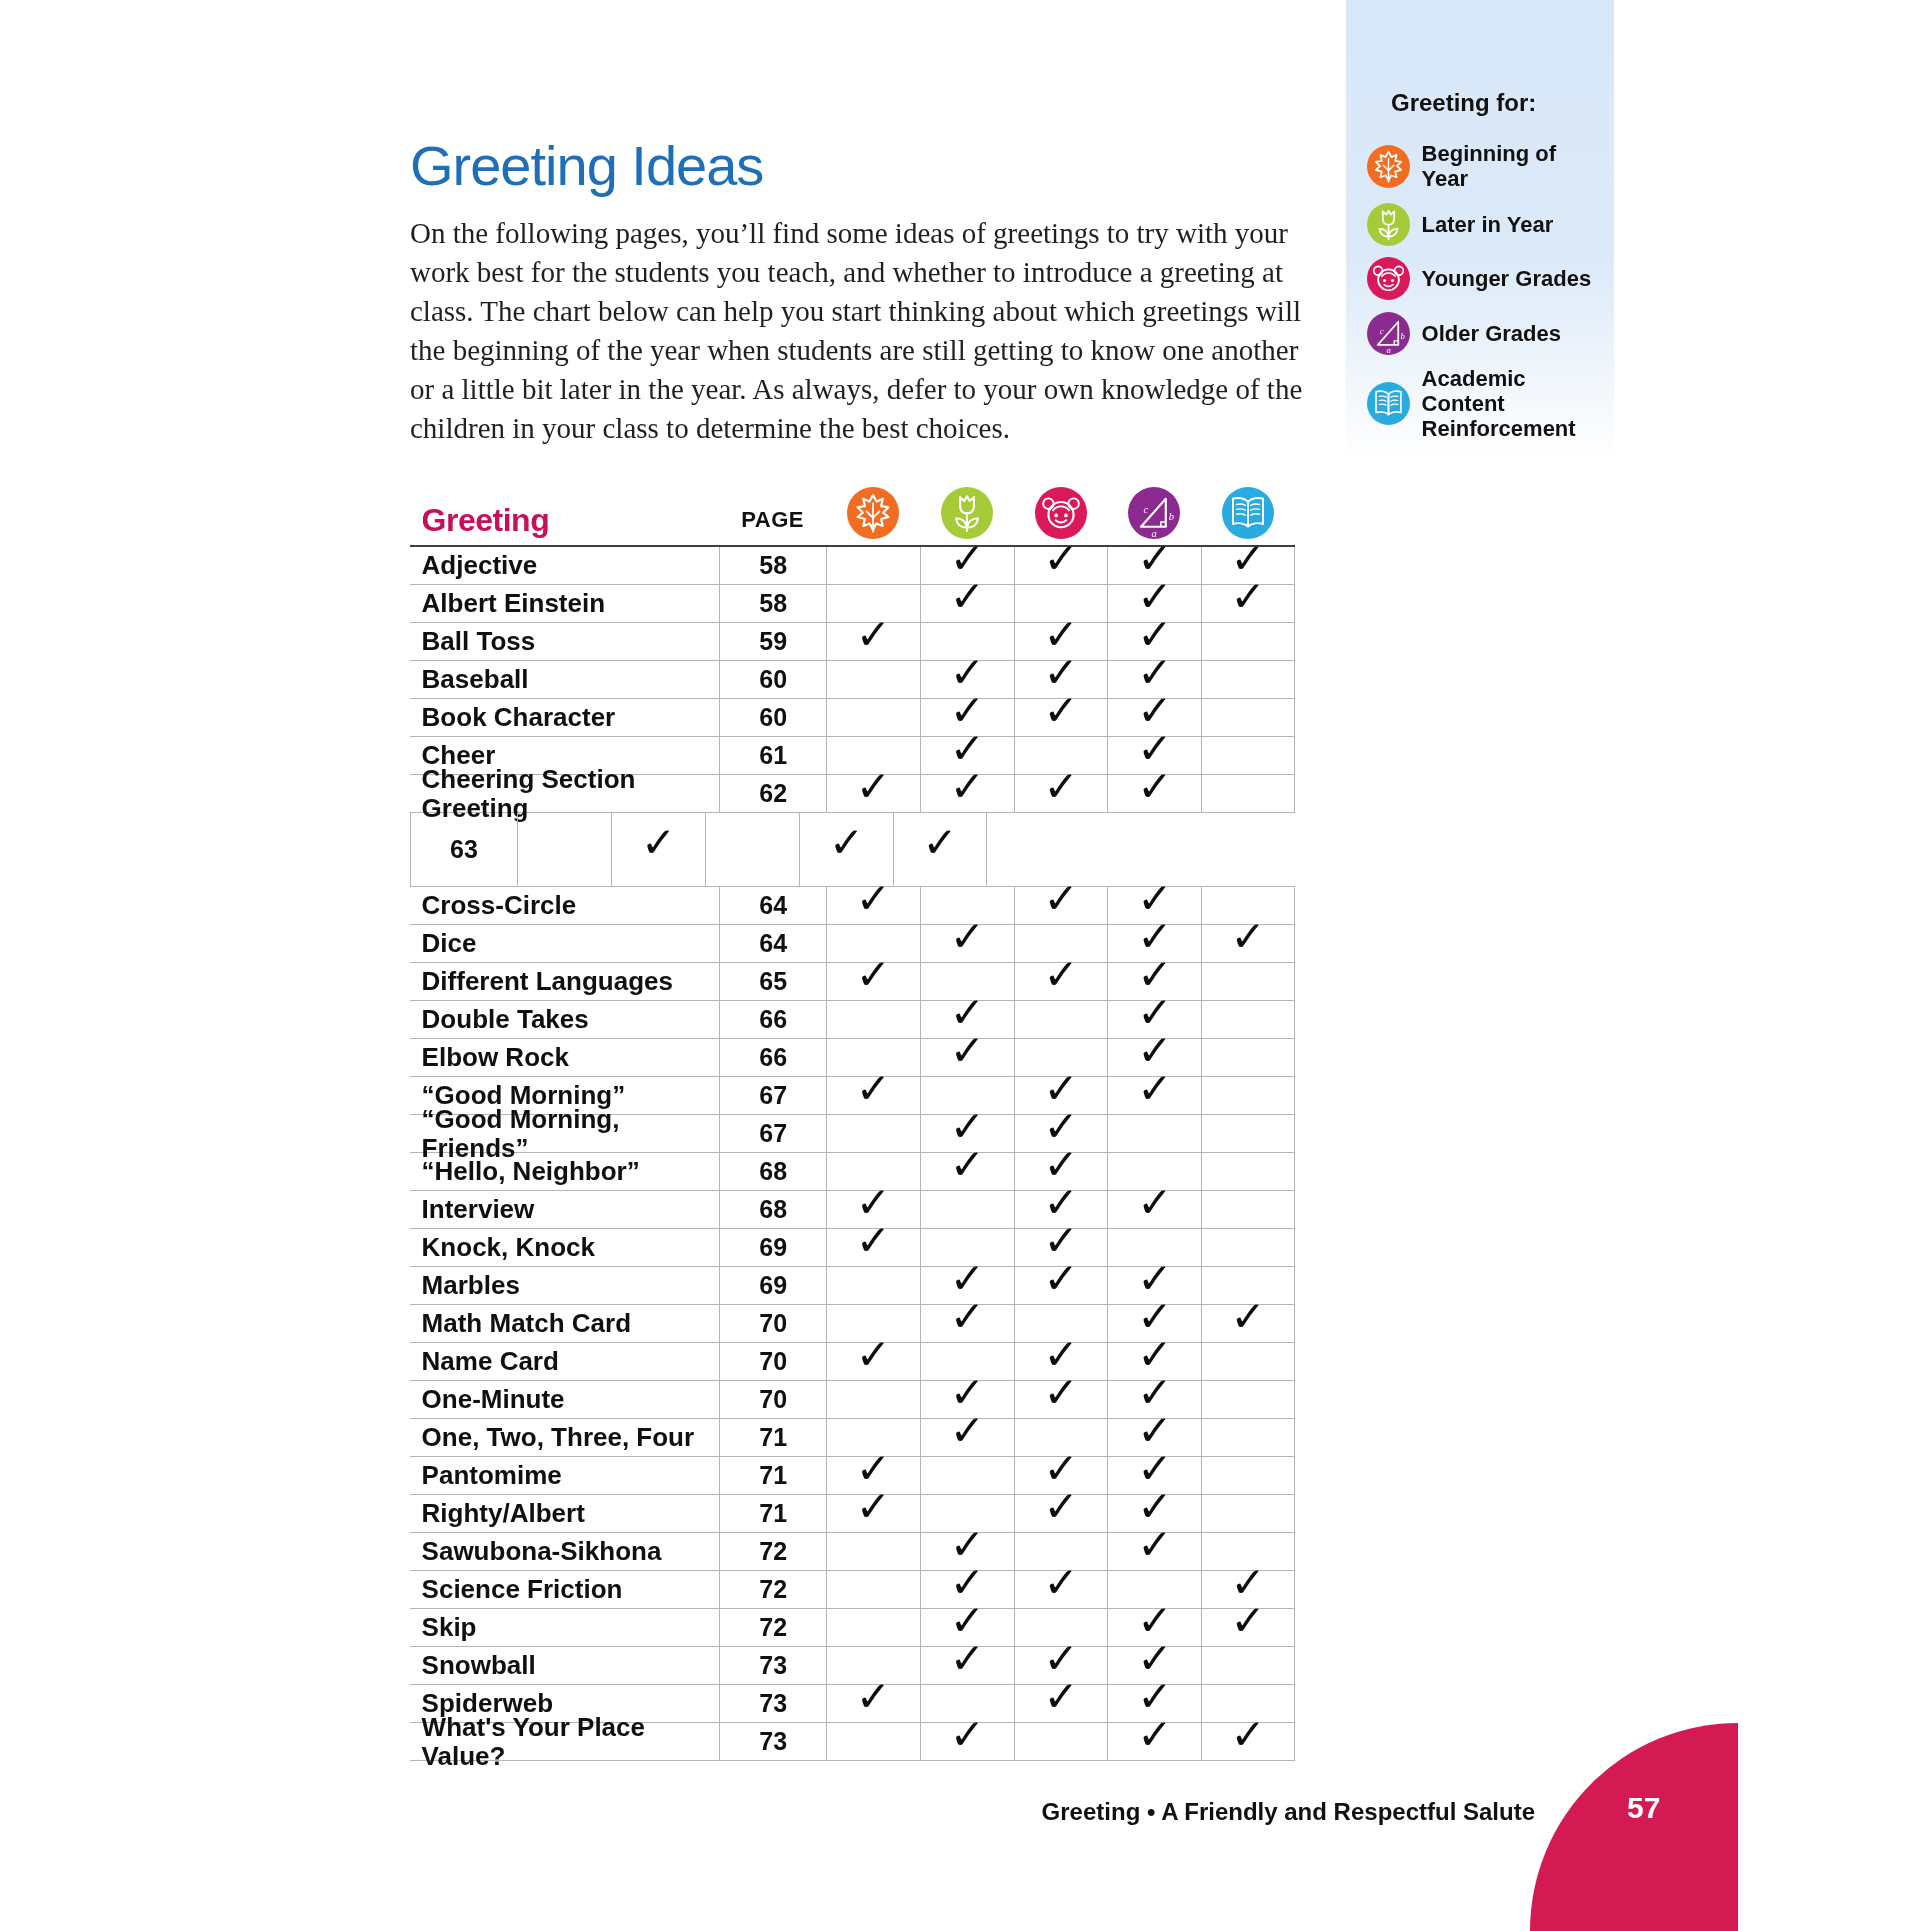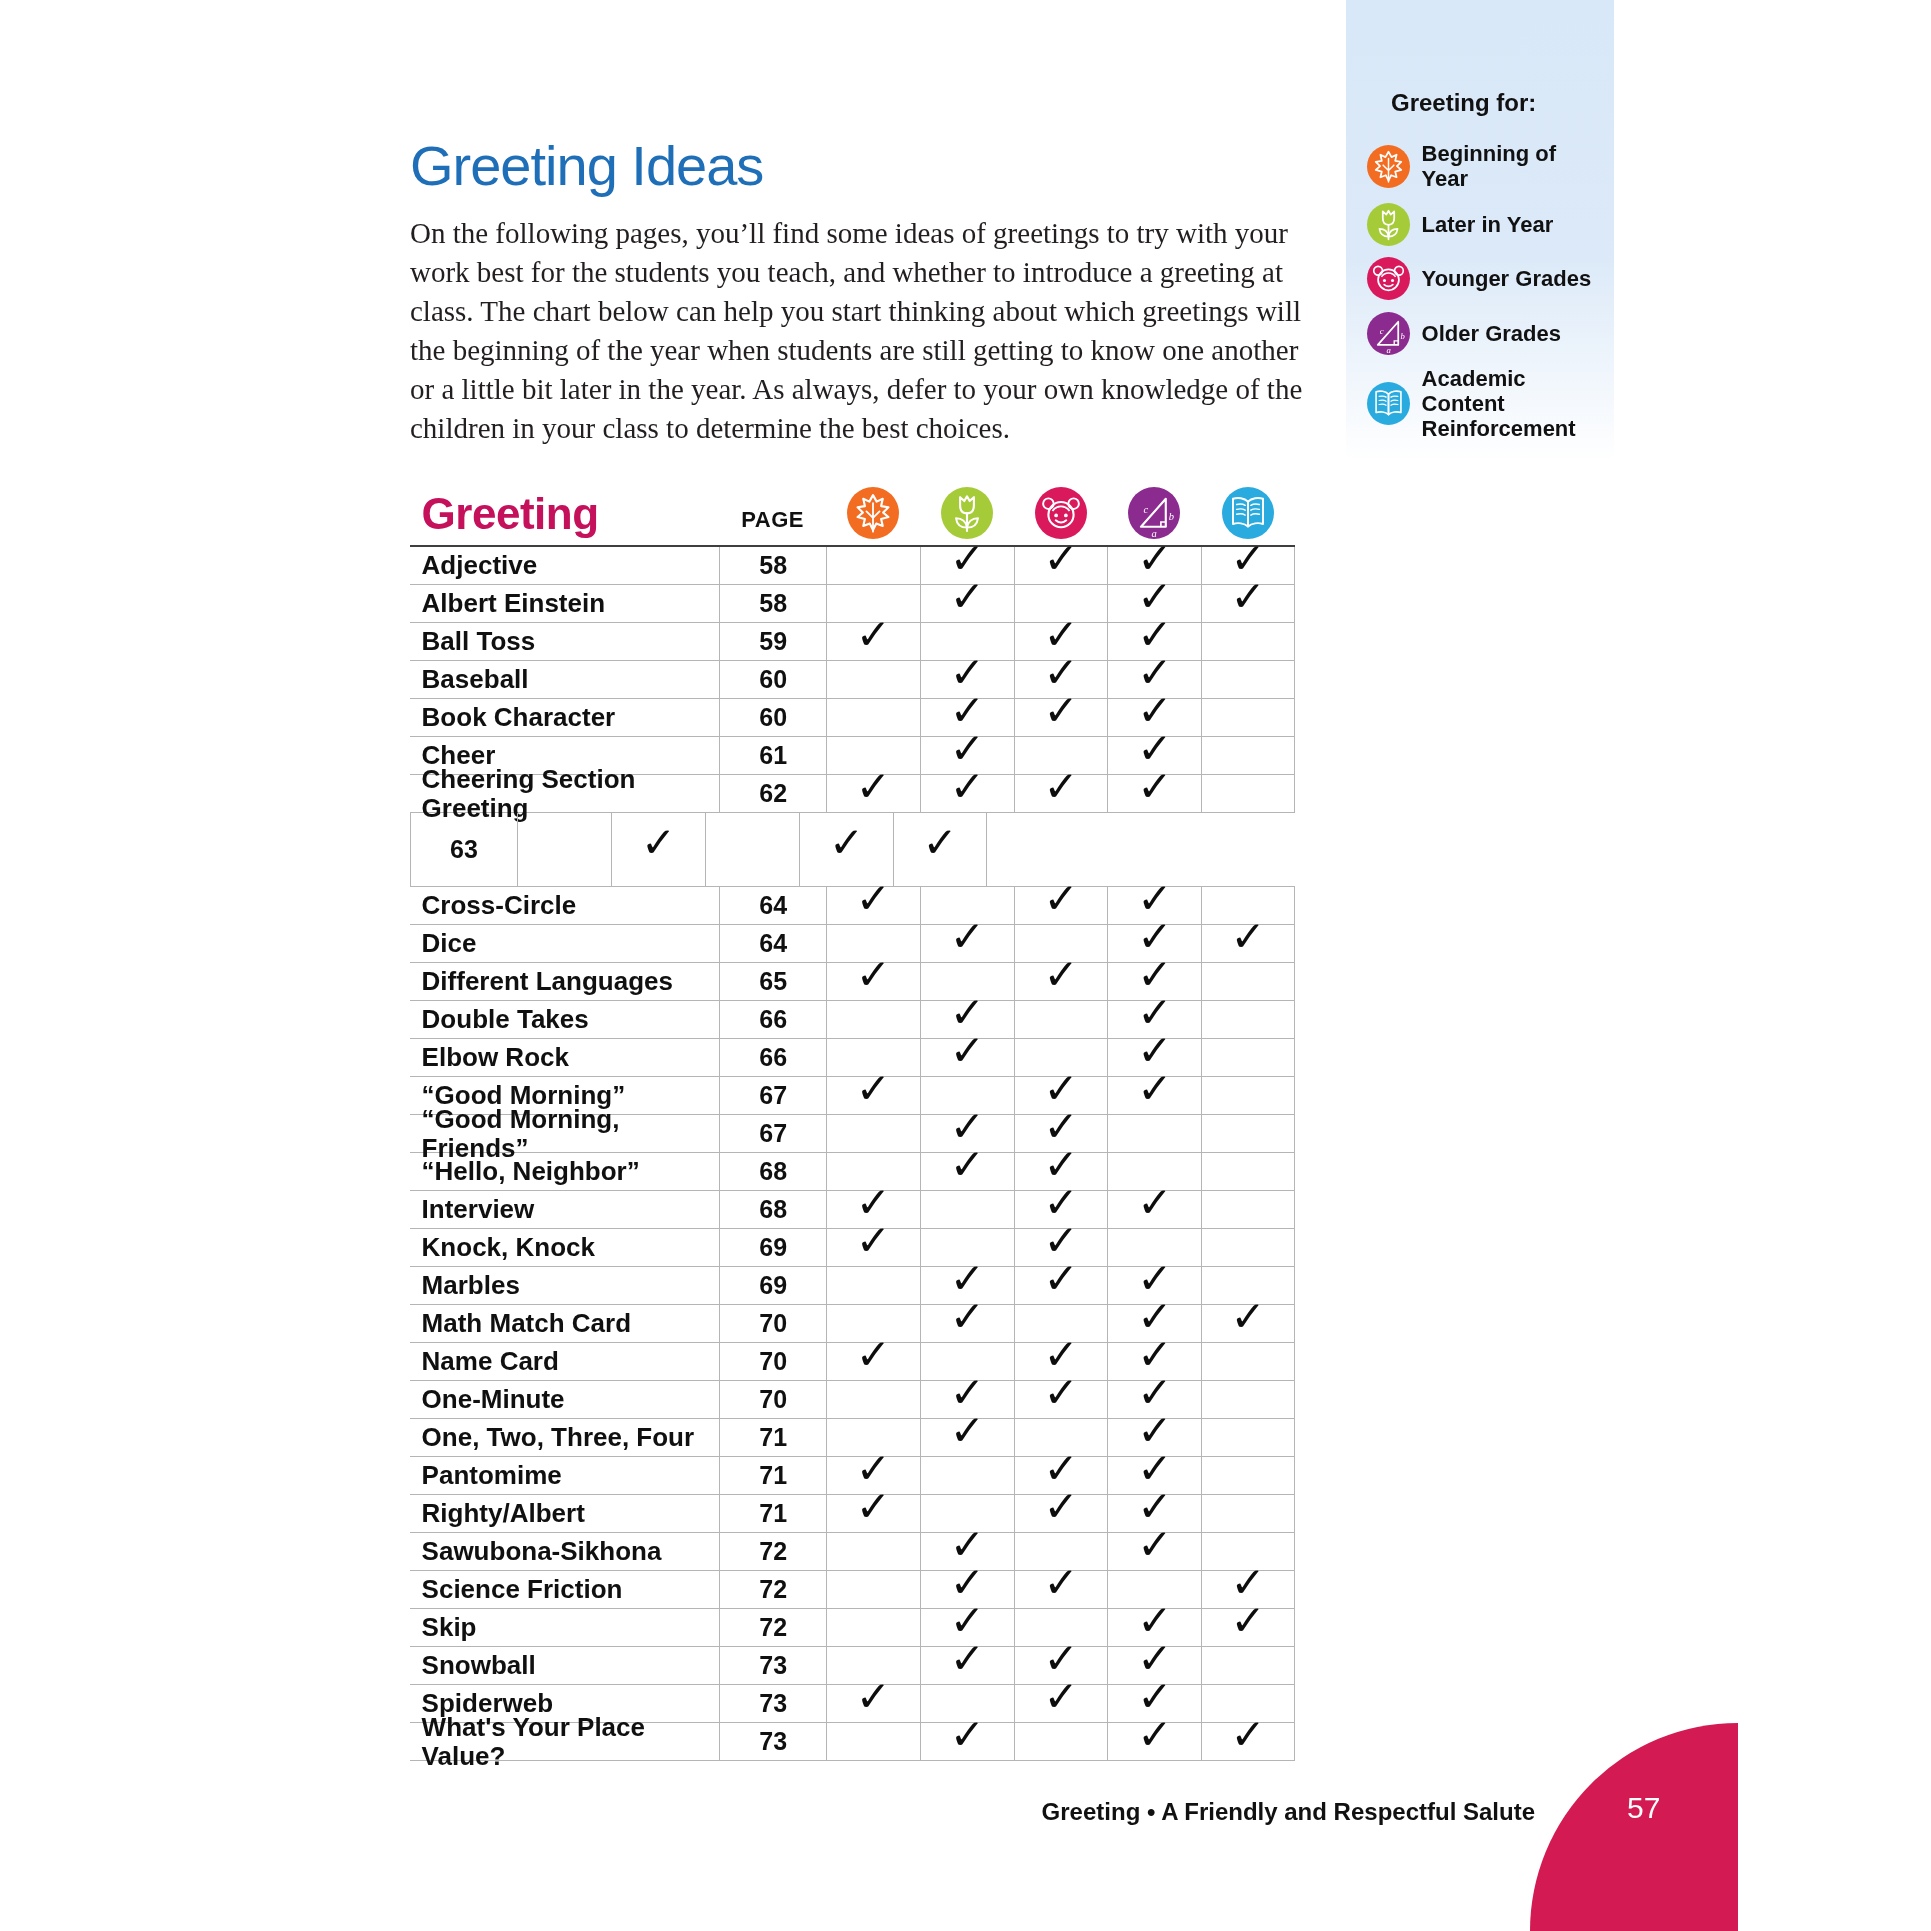--- a/index.html
+++ b/index.html
@@ -20,21 +20,21 @@
 
   
   .page-title{position:absolute;left:410px;top:133px;font-size:56px;font-weight:400;
               letter-spacing:-1px;color:#1e6fb8;}
   .intro{position:absolute;left:410px;top:214px;font-family:"Liberation Serif",serif;
          font-size:29px;line-height:39px;color:#231f20;white-space:nowrap;}
 
   
   .gtable{position:absolute;left:410px;top:483px;width:885px;}
   .thead{display:flex;height:62px;border-bottom:2.9px solid #3f3f3f;align-items:flex-end;}
-  .th-name{width:310px;box-sizing:border-box;padding:0 0 5.8px 11.6px;font-size:44px;font-weight:bold;
+  .th-name{width:310px;box-sizing:border-box;padding:0 0 5.8px 11.6px;font-size:32px;font-weight:bold;
            color:#c5115c;letter-spacing:-0.5px;}
   .th-page{width:107px;box-sizing:border-box;padding-bottom:11.6px;text-align:center;font-size:22px;
            font-weight:bold;letter-spacing:0.5px;color:#111;}
   .th-icon{width:94px;display:flex;justify-content:center;padding-bottom:5.8px;}
   .th-icon .circ{width:52px;height:52px;border-radius:50%;display:flex;align-items:center;justify-content:center;}
   .th-icon svg{width:52px;height:52px;display:block;}
 
   .trow{display:flex;border-bottom:1.9px solid #b5b5b5;height:37px;}
   .trow.tall{height:73px;}
   .cell-name{width:310px;box-sizing:border-box;padding-left:11.6px;display:flex;flex-direction:column;
@@ -44,21 +44,21 @@
   .cell-check{width:94px;box-sizing:border-box;border-left:1.9px solid #b5b5b5;display:flex;
               align-items:center;justify-content:center;overflow:visible;}
   .cell-check:last-child{border-right:1.9px solid #b5b5b5;}
   .checkmark{font-family:"DejaVu Sans",sans-serif;font-size:42px;color:#0d0d0d;
              transform:translateY(-6.8px);}
 
   
   .footer-text{position:absolute;right:396px;top:1798px;font-size:24px;font-weight:bold;color:#111;text-align:center;}
   .corner-disc{position:absolute;left:1530px;top:1723px;width:208px;height:208px;
                border-top-left-radius:100%;background:#d31a52;}
-  .corner-page-number{position:absolute;left:97px;top:68px;font-size:30px;font-weight:normal;color:#ffffff;}
+  .corner-page-number{position:absolute;left:97px;top:68px;font-size:30px;font-weight:bold;color:#ffffff;}
 
   .hidden-defs{position:absolute;width:0;height:0;overflow:hidden;}
 </style>
 </head>
 <body>
 
 <svg class="hidden-defs" xmlns="http://www.w3.org/2000/svg">
   <defs>
     <symbol id="sym-maple" viewBox="0 0 64 64">
       <path d="M32 10 l4.5 8 7.5-3.5 -2 9 9 1.5 -6.5 6.5 6.5 5.5 -9 2.5 2 8.5 -8-3 -4 8 -4-8 -8 3 2-8.5 -9-2.5 6.5-5.5 -6.5-6.5 9-1.5 -2-9 7.5 3.5 z" fill="none" stroke="#fff" stroke-width="2.6" stroke-linejoin="round"></path>

